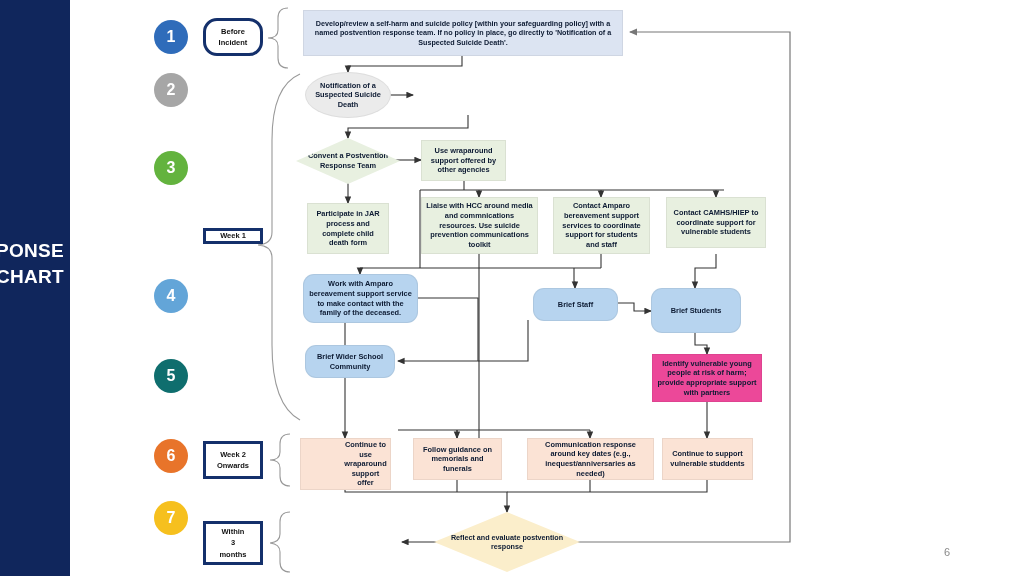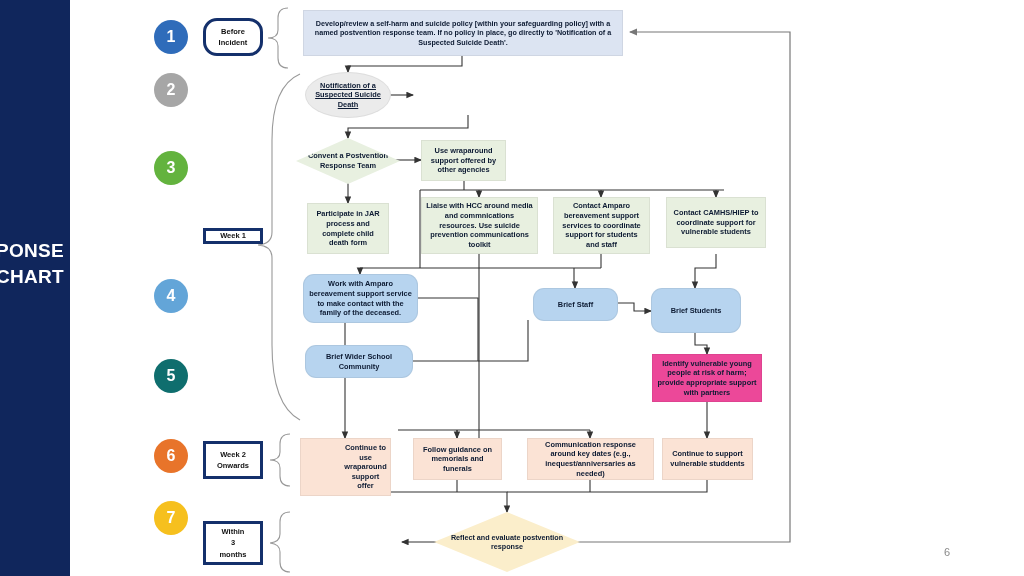--- a/index.html
+++ b/index.html
@@ -232,46 +232,46 @@
 Incident</div>
   <div class="week-box" style="left:203px; top:228px; width:60px; height:16px;" data-name="week-label-week-1">Week 1</div>
   <div class="week-box" style="left:203px; top:441px; width:60px; height:38px;" data-name="week-label-week-2-onwards">Week 2
 Onwards</div>
   <div class="week-box" style="left:203px; top:521px; width:60px; height:44px;" data-name="week-label-within-3-months">Within
 3
 months</div>
 
   <div class="node blue-pale" style="left:303px; top:10px; width:320px; height:46px; font-size:7.2px;" data-name="node-policy">Develop/review a self-harm and suicide policy [within your safeguarding policy] with a named postvention response team. If no policy in place, go directly to 'Notification of a Suspected Suicide Death'.</div>
 
-  <div class="node ellipse" style="left:305px; top:72px; width:86px; height:46px;text-decoration:underline;" data-name="node-notification">Notification of a Suspected Suicide Death</div>
+  <div class="node ellipse" style="left:305px; top:72px; width:86px; height:46px;" data-name="node-notification">Notification of a Suspected Suicide Death</div>
 
 
   <div class="node diamond-green" style="left:296px; top:138px; width:104px; height:46px;" data-name="node-convene">Convent a Postvention Response Team</div>
 
   <div class="node green" style="left:421px; top:140px; width:85px; height:41px;" data-name="node-use-wraparound">Use wraparound support offered by other agencies</div>
 
   <div class="node green" style="left:307px; top:203px; width:82px; height:51px;" data-name="node-jar">Participate in JAR process and complete child death form</div>
 
   <div class="node green" style="left:421px; top:197px; width:117px; height:57px;" data-name="node-hcc">Liaise with HCC around media and commnications resources. Use suicide prevention communications toolkit</div>
 
   <div class="node green" style="left:553px; top:197px; width:97px; height:57px;" data-name="node-amparo">Contact Amparo bereavement support services to coordinate support for students and staff</div>
 
   <div class="node green" style="left:666px; top:197px; width:100px; height:51px;" data-name="node-camhs">Contact CAMHS/HIEP to coordinate support for vulnerable students</div>
 
   <div class="node blue" style="left:303px; top:274px; width:115px; height:49px;" data-name="node-family-contact">Work with Amparo bereavement support service to make contact with the family of the deceased.</div>
 
   <div class="node blue" style="left:533px; top:288px; width:85px; height:33px;" data-name="node-brief-staff">Brief Staff</div>
 
   <div class="node blue" style="left:651px; top:288px; width:90px; height:45px;" data-name="node-brief-students">Brief Students</div>
 
-  <div class="node blue" style="left:305px; top:345px; width:108px; height:33px;" data-name="node-brief-wider-school">Brief Wider School Community</div>
+  <div class="node blue" style="left:305px; top:345px; width:90px; height:33px;" data-name="node-brief-wider-school">Brief Wider School Community</div>
 
   <div class="node teal" style="left:652px; top:354px; width:110px; height:48px;" data-name="node-identify-vulnerable">Identify vulnerable young people at risk of harm; provide appropriate support with partners</div>
 
-  <div class="node pink" style="left:300px; top:438px; width:91px; height:58px;padding-left:44px;" data-name="node-continue-wraparound">Continue to use wraparound support offer</div>
+  <div class="node pink" style="left:300px; top:438px; width:91px; height:52px;padding-left:44px;" data-name="node-continue-wraparound">Continue to use wraparound support offer</div>
 
   <div class="node pink" style="left:413px; top:438px; width:89px; height:42px;" data-name="node-memorials">Follow guidance on memorials and funerals</div>
 
   <div class="node pink" style="left:527px; top:438px; width:127px; height:42px;" data-name="node-key-dates">Communication response around key dates (e.g., inequest/anniversaries as needed)</div>
 
   <div class="node pink" style="left:662px; top:438px; width:91px; height:42px;" data-name="node-support-vulnerable">Continue to support vulnerable studdents</div>
 
 
   <div class="node diamond-cream" style="left:434px; top:512px; width:146px; height:60px; font-size:7.2px;" data-name="node-reflect-evaluate">Reflect and evaluate postvention response</div>
 

